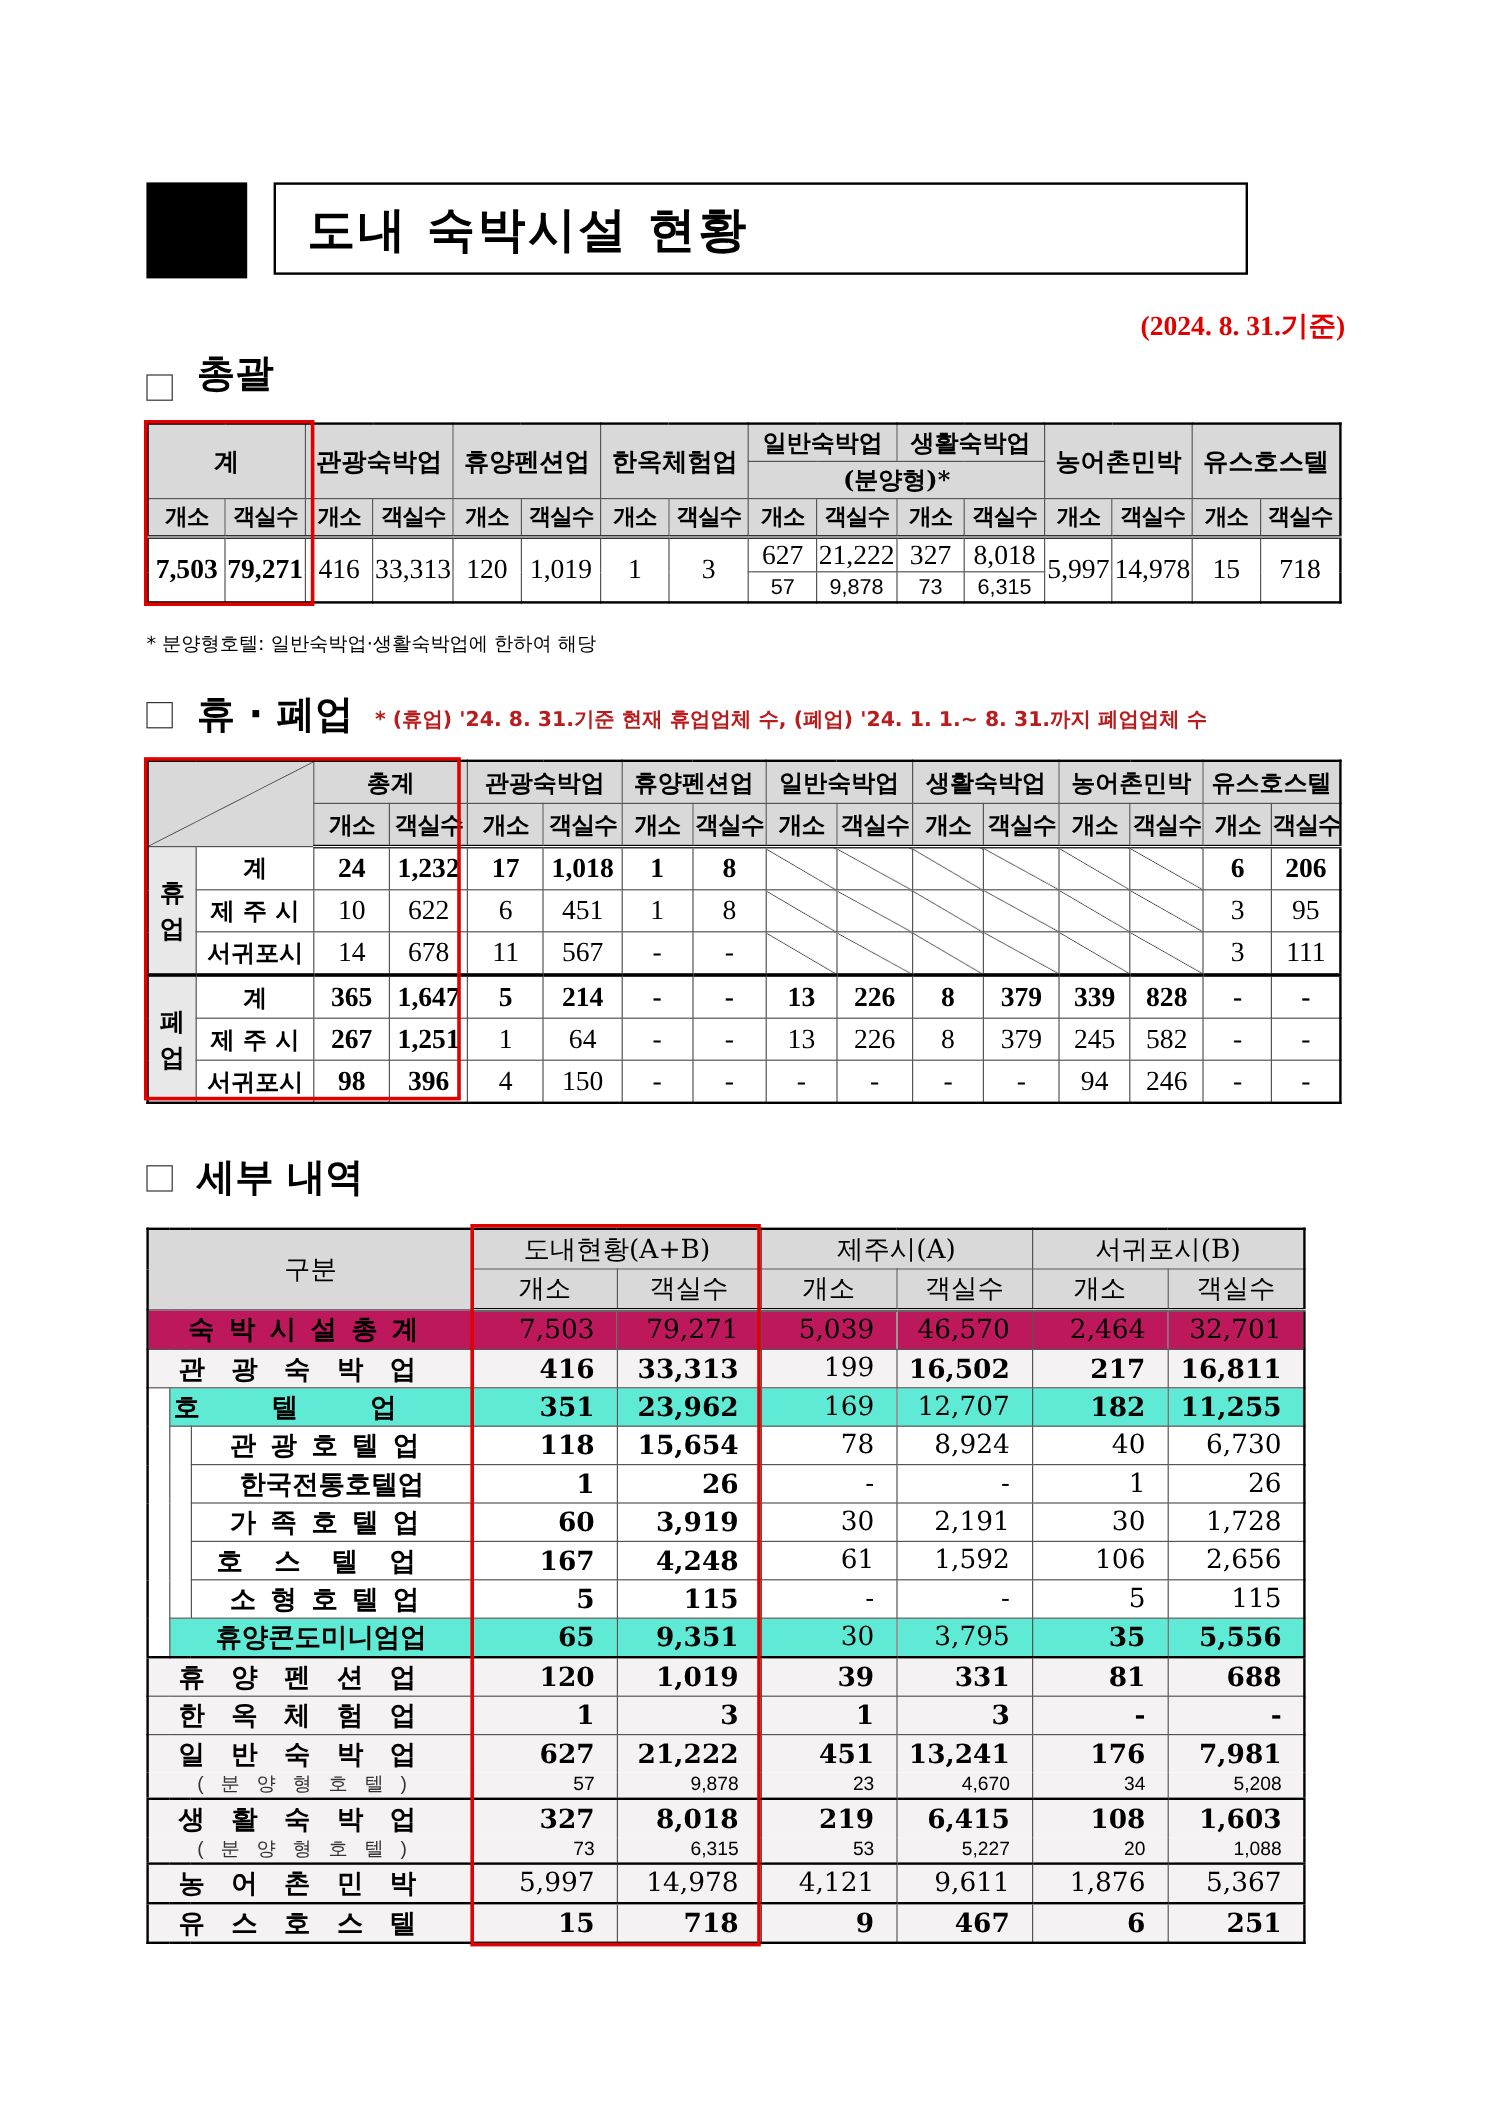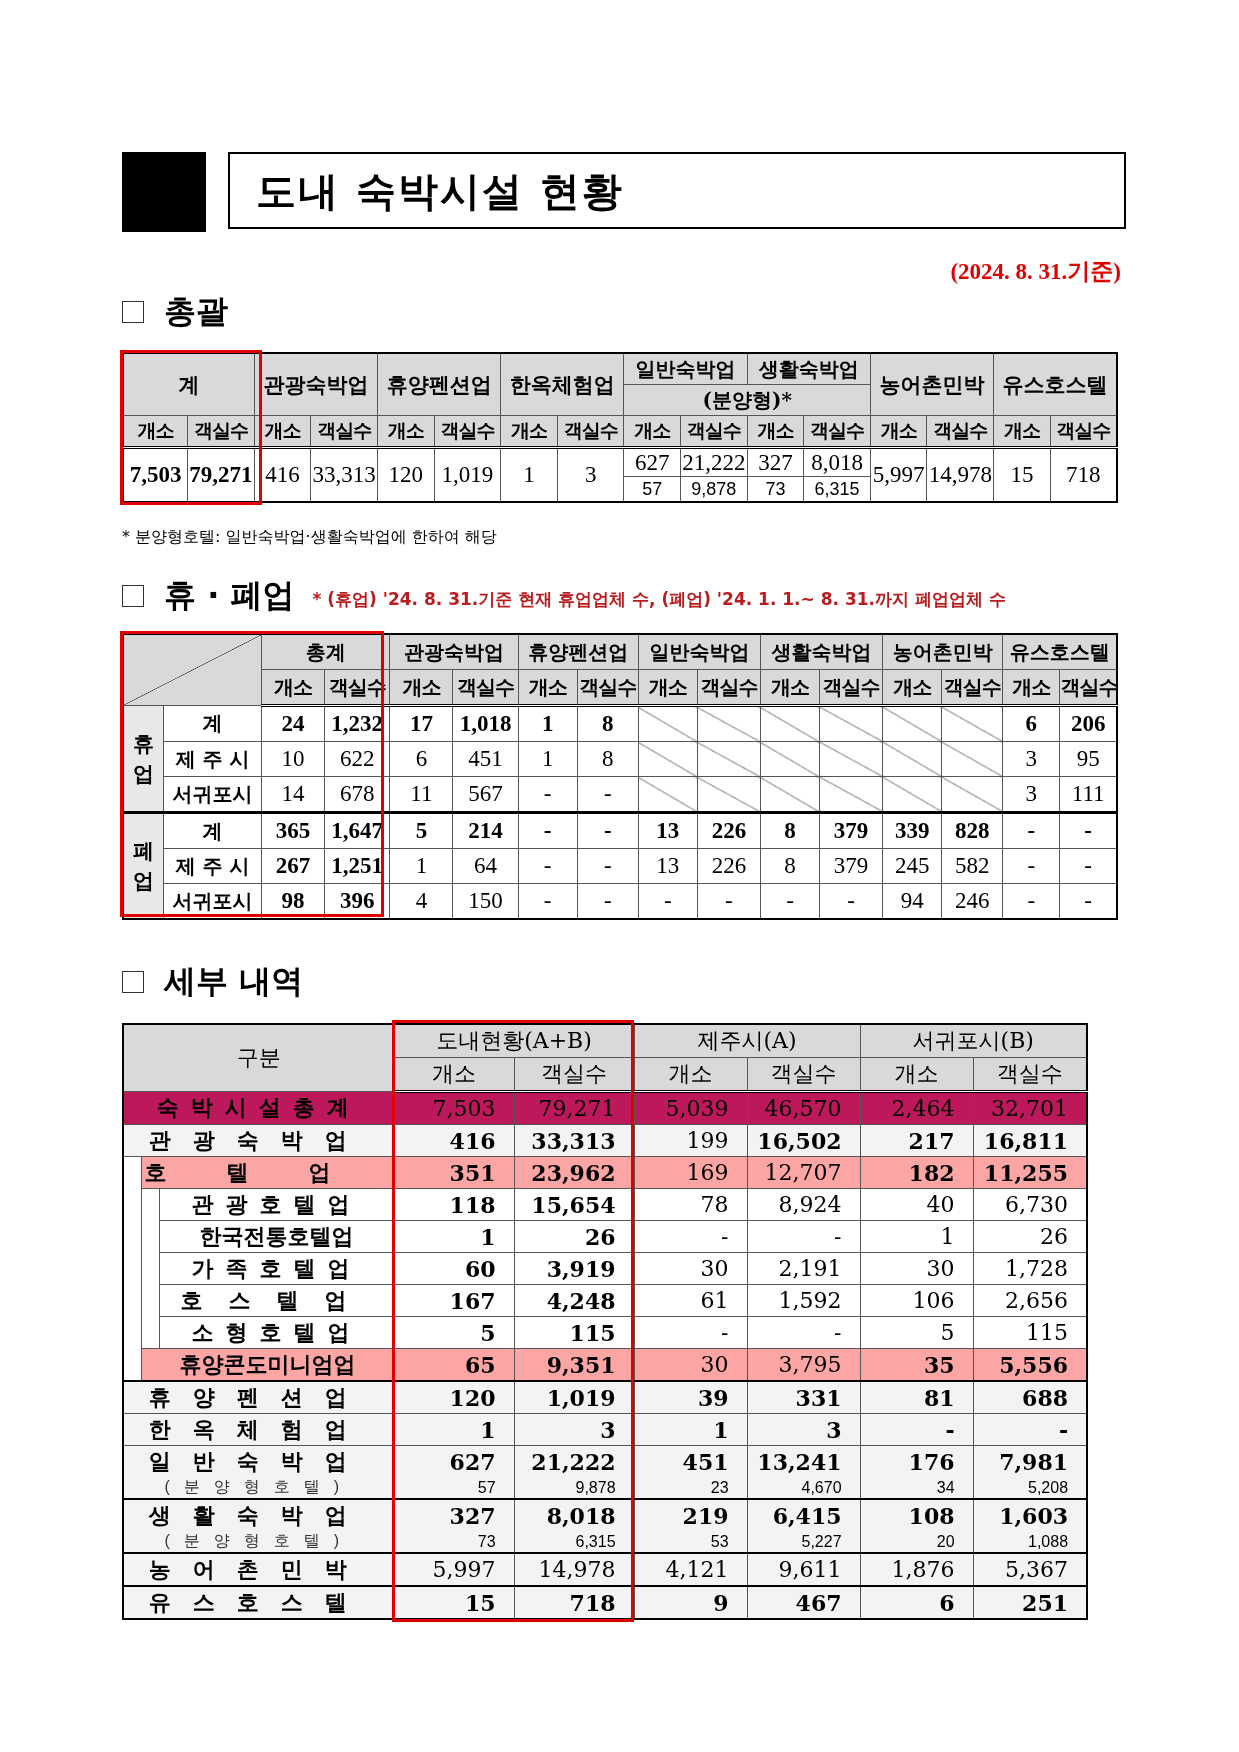--- a/index.html
+++ b/index.html
@@ -1,19 +1,19 @@
 <!DOCTYPE html>
 <html><head>
 <meta charset="utf-8">
 <style>
   html, body { margin: 0; padding: 0; background: #ffffff; }
   body { width: 1239px; height: 1752px; position: relative; font-family: "DejaVu Serif", "Liberation Serif", serif; color: #000; overflow: hidden; }
 
   .title-block { position: absolute; left: 122px; top: 152px; width: 84px; height: 80px; background: #000; }
-  .title-box { position: absolute; left: 228px; top: 152px; width: 898px; height: 77px; border: 2.5px solid #000; box-sizing: border-box; }
+  .title-box { position: absolute; left: 228px; top: 152px; width: 812px; height: 77px; border: 2.5px solid #000; box-sizing: border-box; }
   .title-text { position: absolute; left: 26px; top: 10px; font-family: "DejaVu Sans", sans-serif; font-weight: bold; font-size: 40px; letter-spacing: 2px; }
 
   .as-of { position: absolute; right: 118px; top: 256px; color: #e00000; font-family: "Liberation Serif", serif; font-weight: bold; font-size: 23px; }
 
   .sec { position: absolute; left: 122px; display: flex; align-items: center; }
   .sec .box { width: 22px; height: 22px; border: 1.5px solid #333; box-sizing: border-box; margin-right: 20px; }
   .sec .lbl { font-family: "DejaVu Sans", sans-serif; font-weight: bold; font-size: 32px; }
   .sec .note { font-family: "DejaVu Sans", sans-serif; font-weight: bold; font-size: 17px; color: #b91c1c; margin-left: 18px; margin-top: 6px; }
 
   table { border-collapse: collapse; position: absolute; table-layout: fixed; }
@@ -46,37 +46,37 @@
   
   #t3 { left: 122px; top: 1023px; width: 868px; border: 2.5px solid #000; }
   #t3 th { font-size: 22px; height: 32px; font-weight: normal; }
   #t3 tr.unit th { border-bottom: 3px double #000; }
   #t3 td { font-family: "DejaVu Serif", serif; font-size: 22px; height: 31px; text-align: right; padding-right: 18px; }
   #t3 td.lbl { text-align: center; padding-right: 0; letter-spacing: 12px; font-weight: bold; }
   #t3 td.small { font-family: "Liberation Sans", sans-serif; font-size: 16px; height: 21px; font-weight: normal; }
   #t3 td.small.lbl { letter-spacing: 14px; font-weight: normal; color: #333; }
   #t3 tr.r-total td { background: #be185d; }
   #t3 tr.r-light td { background: #f4f2f3; }
-  #t3 tr.r-blue td.c { background: #fca5a5; }
+  #t3 tr.r-blue td.c { background: #5eead4; }
   #t3 td.b { font-weight: bold; }
   #t3 td.indent { border-top: none; border-bottom: none; background: #fff; }
   #t3 tr.thick td { border-top: 2.5px solid #000; }
 
   .redbox { position: absolute; border: 3.5px solid #e00000; box-sizing: border-box; pointer-events: none; }
 </style>
 </head>
 <body>
 
 <div class="title-block"></div>
 <div class="title-box">
   <div class="title-text">도내 숙박시설 현황</div>
 </div>
 <div class="as-of">(2024. 8. 31.기준)</div>
 
-<div class="sec" style="top:290px;">
+<div class="sec" style="top:290px;align-items:flex-end;">
   <div class="box"></div>
   <div class="lbl">총괄</div>
 </div>
 
 <table id="t1">
   <colgroup>
     <col style="width:64px">
       <col style="width:66px">
     <col style="width:56px">
       <col style="width:66px">

